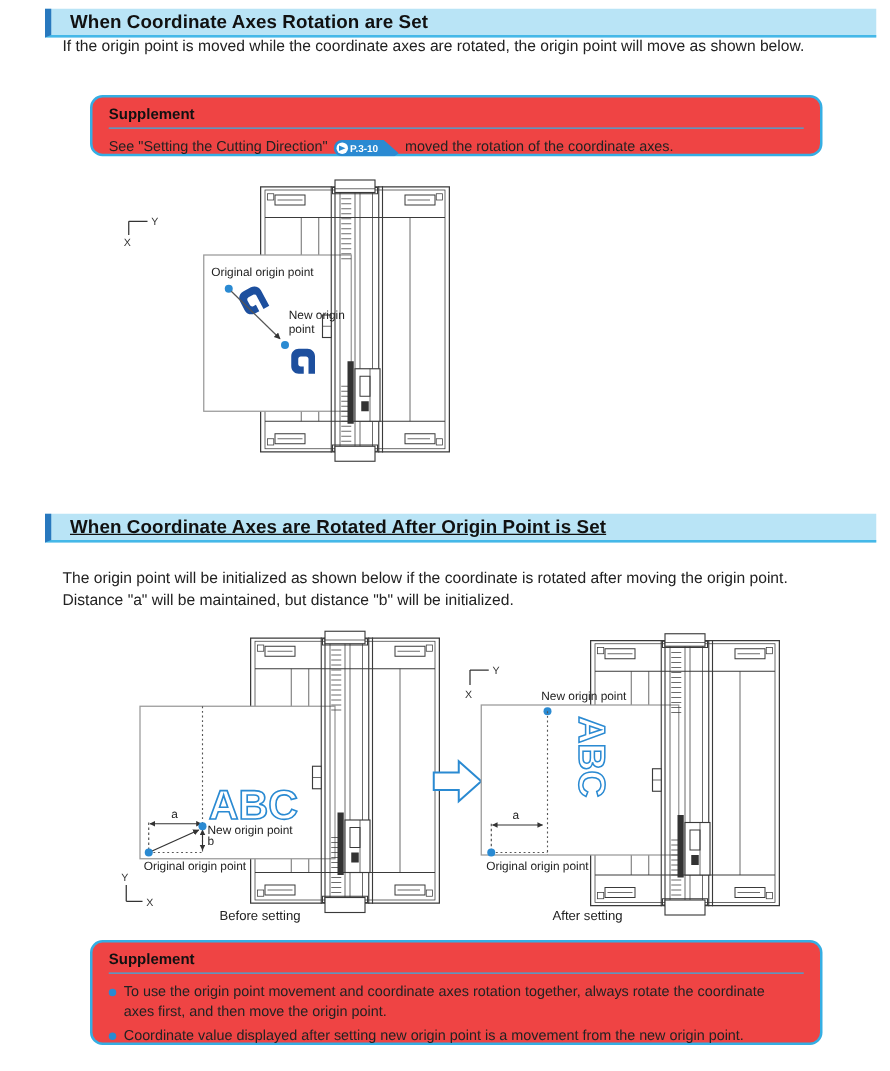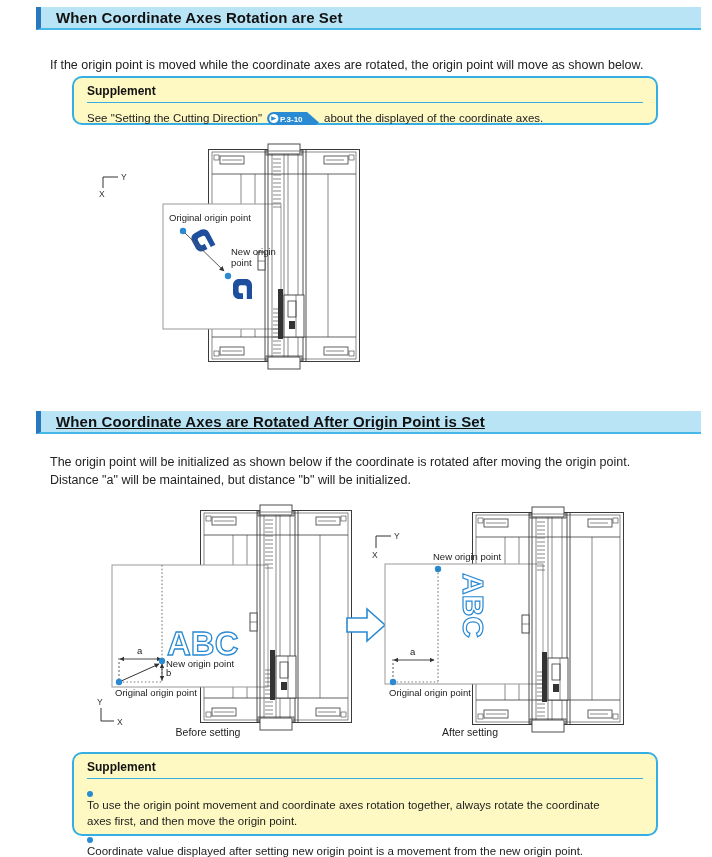--- a/index.html
+++ b/index.html
@@ -9,59 +9,59 @@
   }
   .sec-header{
     position:absolute;left:36px;width:665px;height:23px;
     background:#b9e4f6;border-left:5px solid #2878be;border-bottom:2px solid #45b8e8;
     display:flex;align-items:center;padding-left:15px;box-sizing:border-box;
     font-size:15px;font-weight:bold;color:#111;letter-spacing:.1px;
   }
   .intro{position:absolute;left:50px;font-size:12.5px;color:#222;line-height:18px;}
   .supp-box{
     position:absolute;left:72px;width:586px;box-sizing:border-box;
-    border:2px solid #35aee3;border-radius:10px;background:#fef9c3;
+    border:2px solid #35aee3;border-radius:10px;background:#ef4444;
     padding:6px 13px 8px 13px;
   }
   .supp-title{font-size:12px;font-weight:bold;color:#111;}
   .supp-divider{height:1px;background:#35aee3;margin:4px 0 7px 0;}
   .supp-line{font-size:11.5px;color:#222;display:flex;align-items:center;flex-wrap:wrap;line-height:16px;}
   .supp-line .seg{white-space:pre;}
   .badge{display:inline-block;margin:0 5px;vertical-align:middle;}
-  .bullet-row{display:flex;font-size:11.5px;color:#222;line-height:16px;margin-top:3px;flex-direction:column;}
+  .bullet-row{display:flex;font-size:11.5px;color:#222;line-height:16px;margin-top:3px;}
   .bullet-dot{width:6px;height:6px;border-radius:50%;background:#2a8ad2;margin:5px 6px 0 0;flex:0 0 auto;}
   svg text{font-family:"Liberation Sans","DejaVu Sans",sans-serif;}
   .dlabel{font-size:9.5px;fill:#222;}
   .dcap{font-size:10.5px;fill:#222;}
   .daxis{font-size:8.5px;fill:#333;}
   .dim{font-size:9.5px;fill:#222;}
 </style>
 </head>
 <body>
 
 <div id="page">
 
   <div class="sec-header" style="top:7px;">
     <span>When Coordinate Axes Rotation are Set</span>
   </div>
 
-  <div class="intro" style="top:56px;width:640px;">If the origin point is moved while the coordinate axes are rotated, the origin point will move as shown below.</div>
+  <div class="intro" style="top:28px;width:640px;">If the origin point is moved while the coordinate axes are rotated, the origin point will move as shown below.</div>
 
   <div class="supp-box" style="top:76px;height:49px;">
     <div class="supp-title">Supplement</div>
     <div class="supp-divider"></div>
     <div class="supp-line">
       <span class="seg">See "Setting the Cutting Direction"</span>
       <svg class="badge" width="52" height="13" viewBox="0 0 52 13">
         <path d="M6.5,0 H40 L52,10.5 L48.5,13 H6.5 A6.5,6.5 0 0 1 6.5,0 Z" fill="#2a8ad2"></path>
         <circle cx="6.8" cy="6.5" r="4.6" fill="#ffffff"></circle>
         <path d="M4.2,4.3 L9.4,6.5 L4.2,8.7 Z" fill="#2a8ad2"></path>
         <text x="13" y="9.6" font-size="8" font-weight="bold" fill="#ffffff">P.3-10</text>
       </svg>
-      <span class="seg">about the displayed of the coordinate axes.</span>
+      <span class="seg">moved the rotation of the coordinate axes.</span>
     </div>
   </div>
 
   <svg style="position:absolute;left:95px;top:140px;" width="480" height="250" viewBox="0 0 480 250">
     <defs>
       <marker id="mA" markerWidth="6" markerHeight="6" refX="4.5" refY="2.5" orient="auto-start-reverse">
         <path d="M0,0 L5,2.5 L0,5 Z" fill="#333"></path>
       </marker>
 
       <g id="plotter" stroke="#3a3a3a" fill="none" stroke-width="1">

